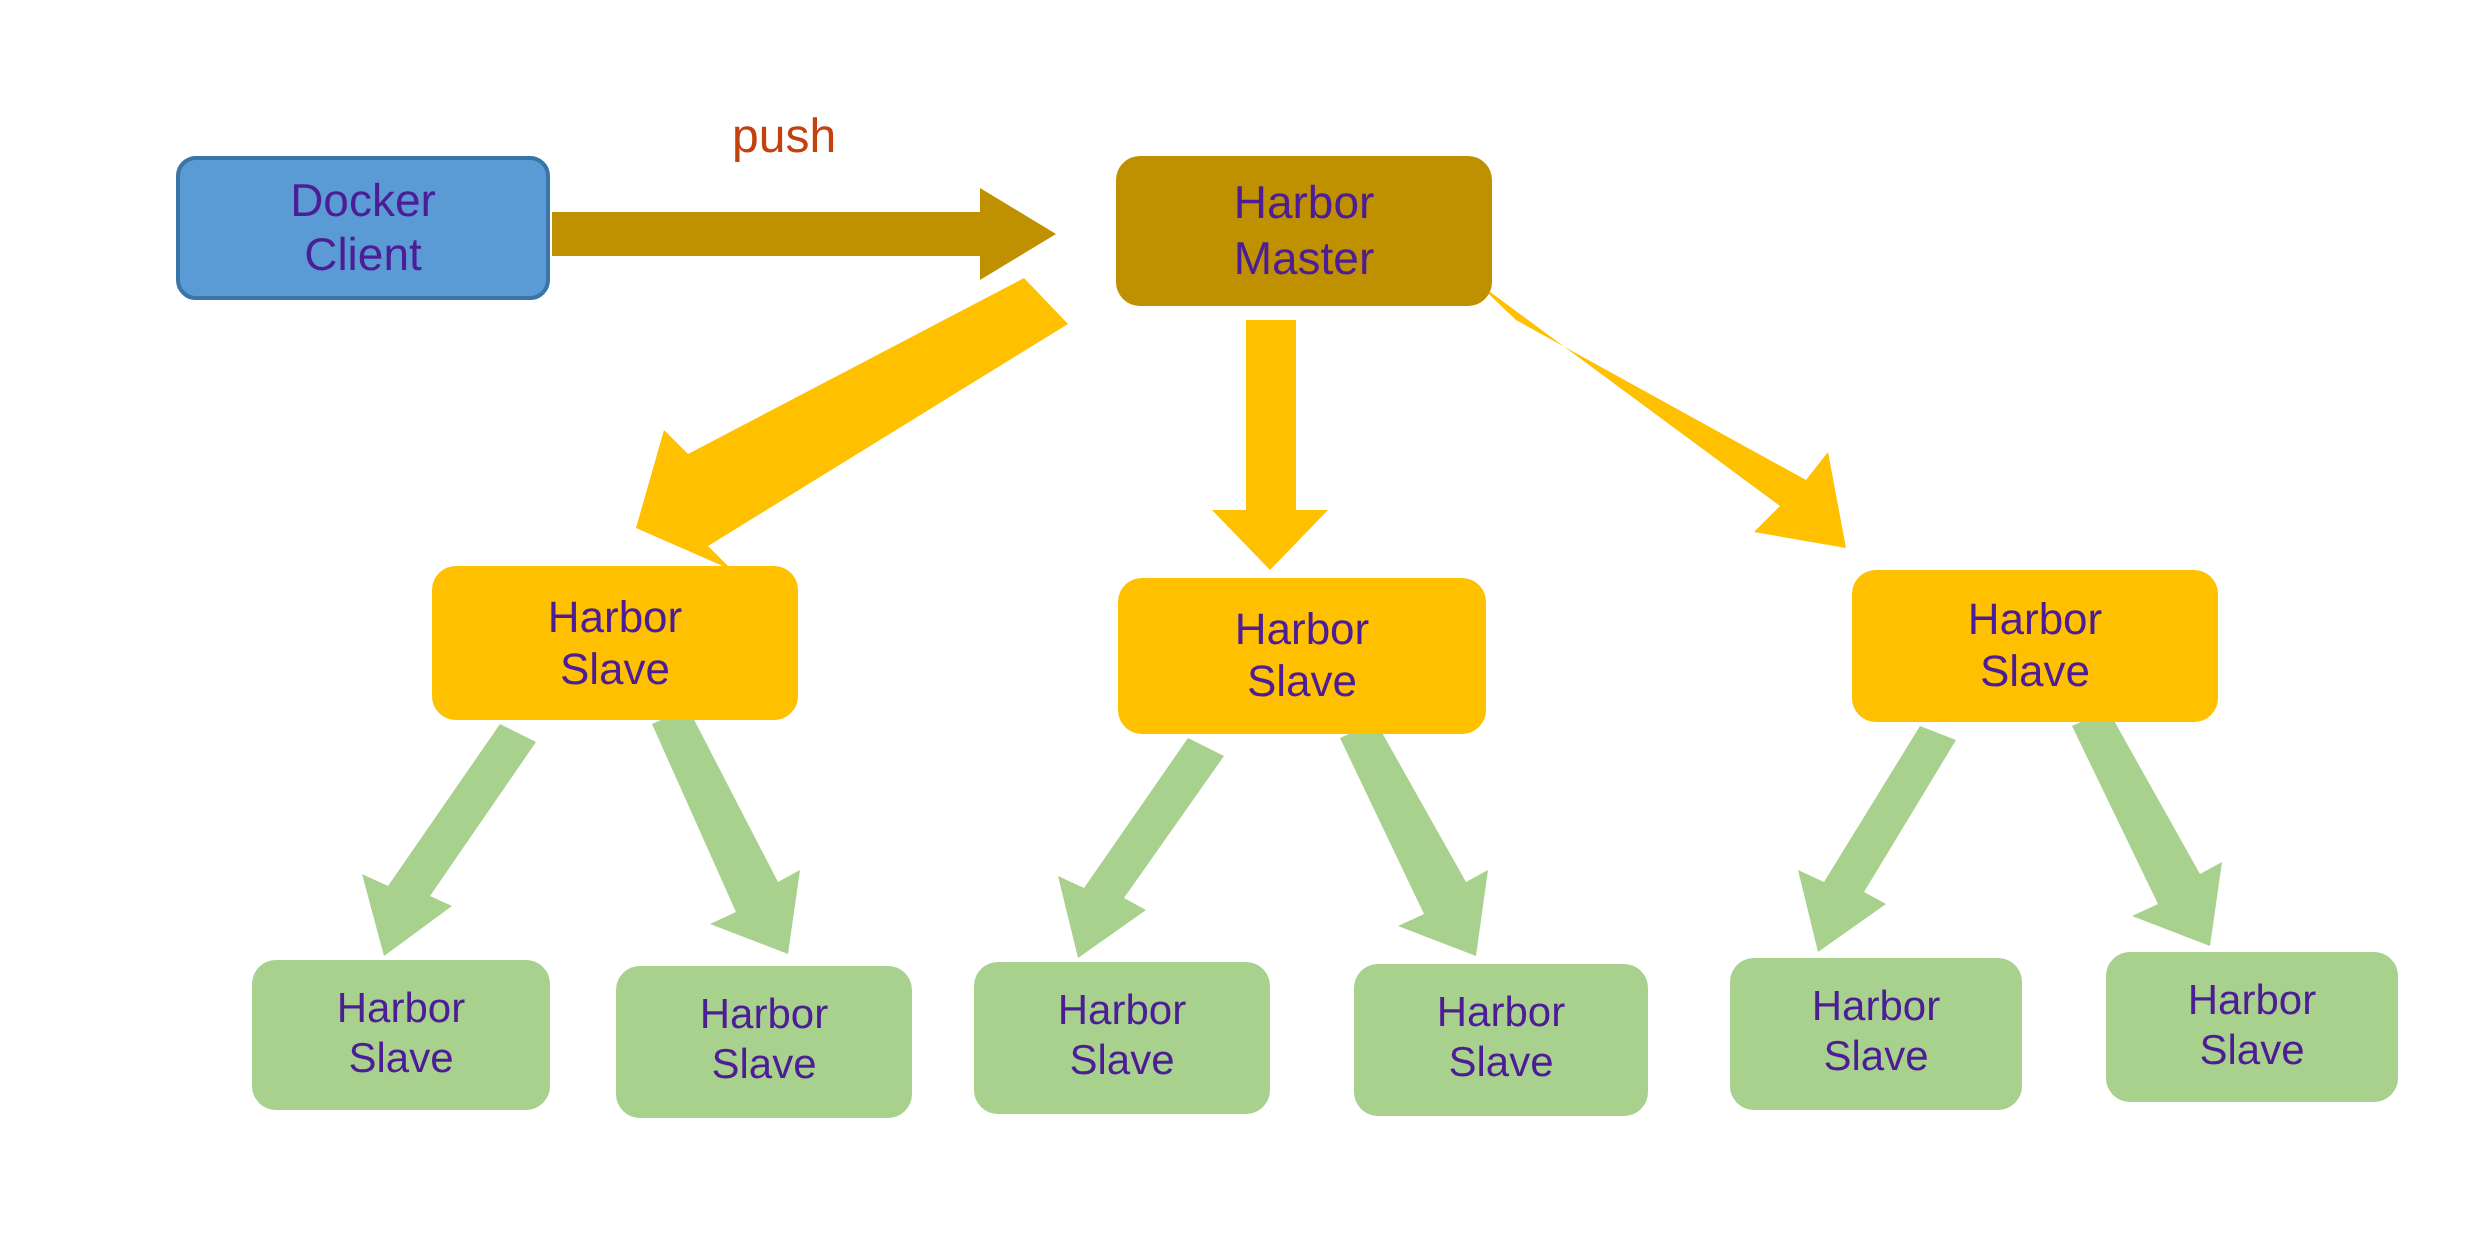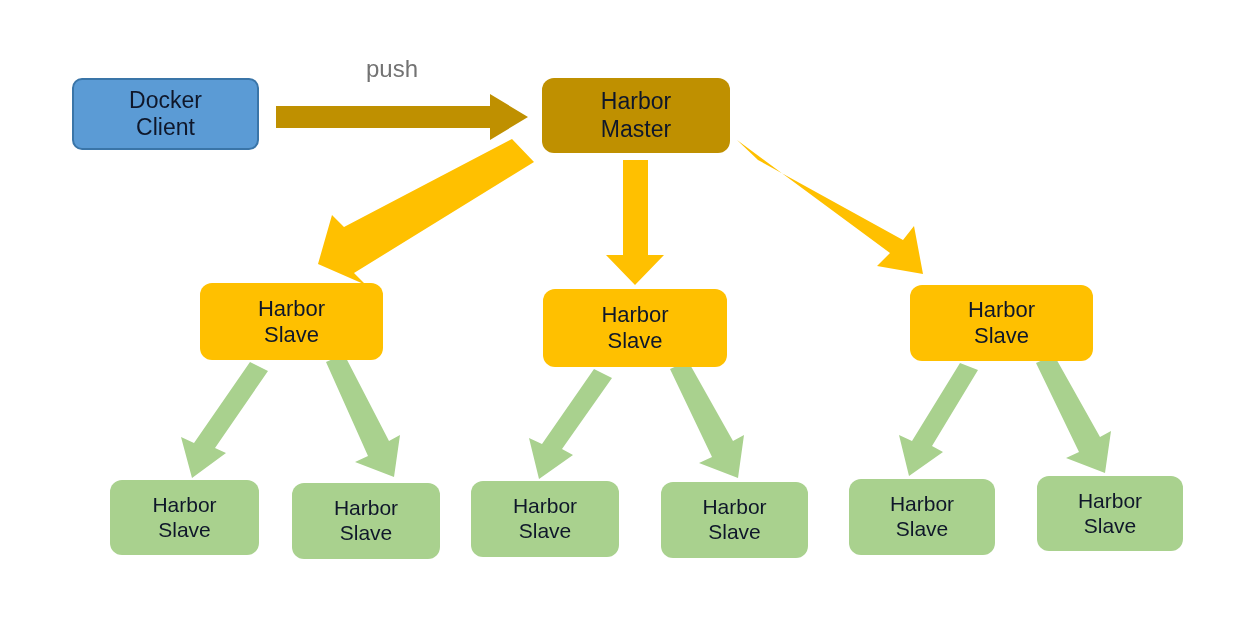--- a/index.html
+++ b/index.html
@@ -25,25 +25,26 @@
     height: 620px;
     pointer-events: none;
   }
   .node {
     position: absolute;
     box-sizing: border-box;
     display: flex;
     flex-direction: column;
     align-items: center;
     justify-content: center;
-    color: #0f172a;
+    color: #4c1d95;
     text-align: center;
     line-height: 1.18;
     white-space: pre-line;
     z-index: 2;
+    margin-left: 16px;
   }
   .node-docker {
     background: #5B9BD5;
     border: 2px solid #3A75A8;
     border-radius: 10px;
     font-size: 23px;
   }
   .node-master {
     background: #BF9000;
     border-radius: 12px;
@@ -54,21 +55,21 @@
     border-radius: 12px;
     font-size: 22px;
   }
   .node-slave-leaf {
     background: #A9D18E;
     border-radius: 12px;
     font-size: 21px;
   }
   .edge-label {
     position: absolute;
-    color: #737373;
+    color: #c2410c;
     font-size: 24px;
     z-index: 3;
     white-space: nowrap;
   }
 </style>
 </head>
 <body>
 
 <div id="canvas">
 

